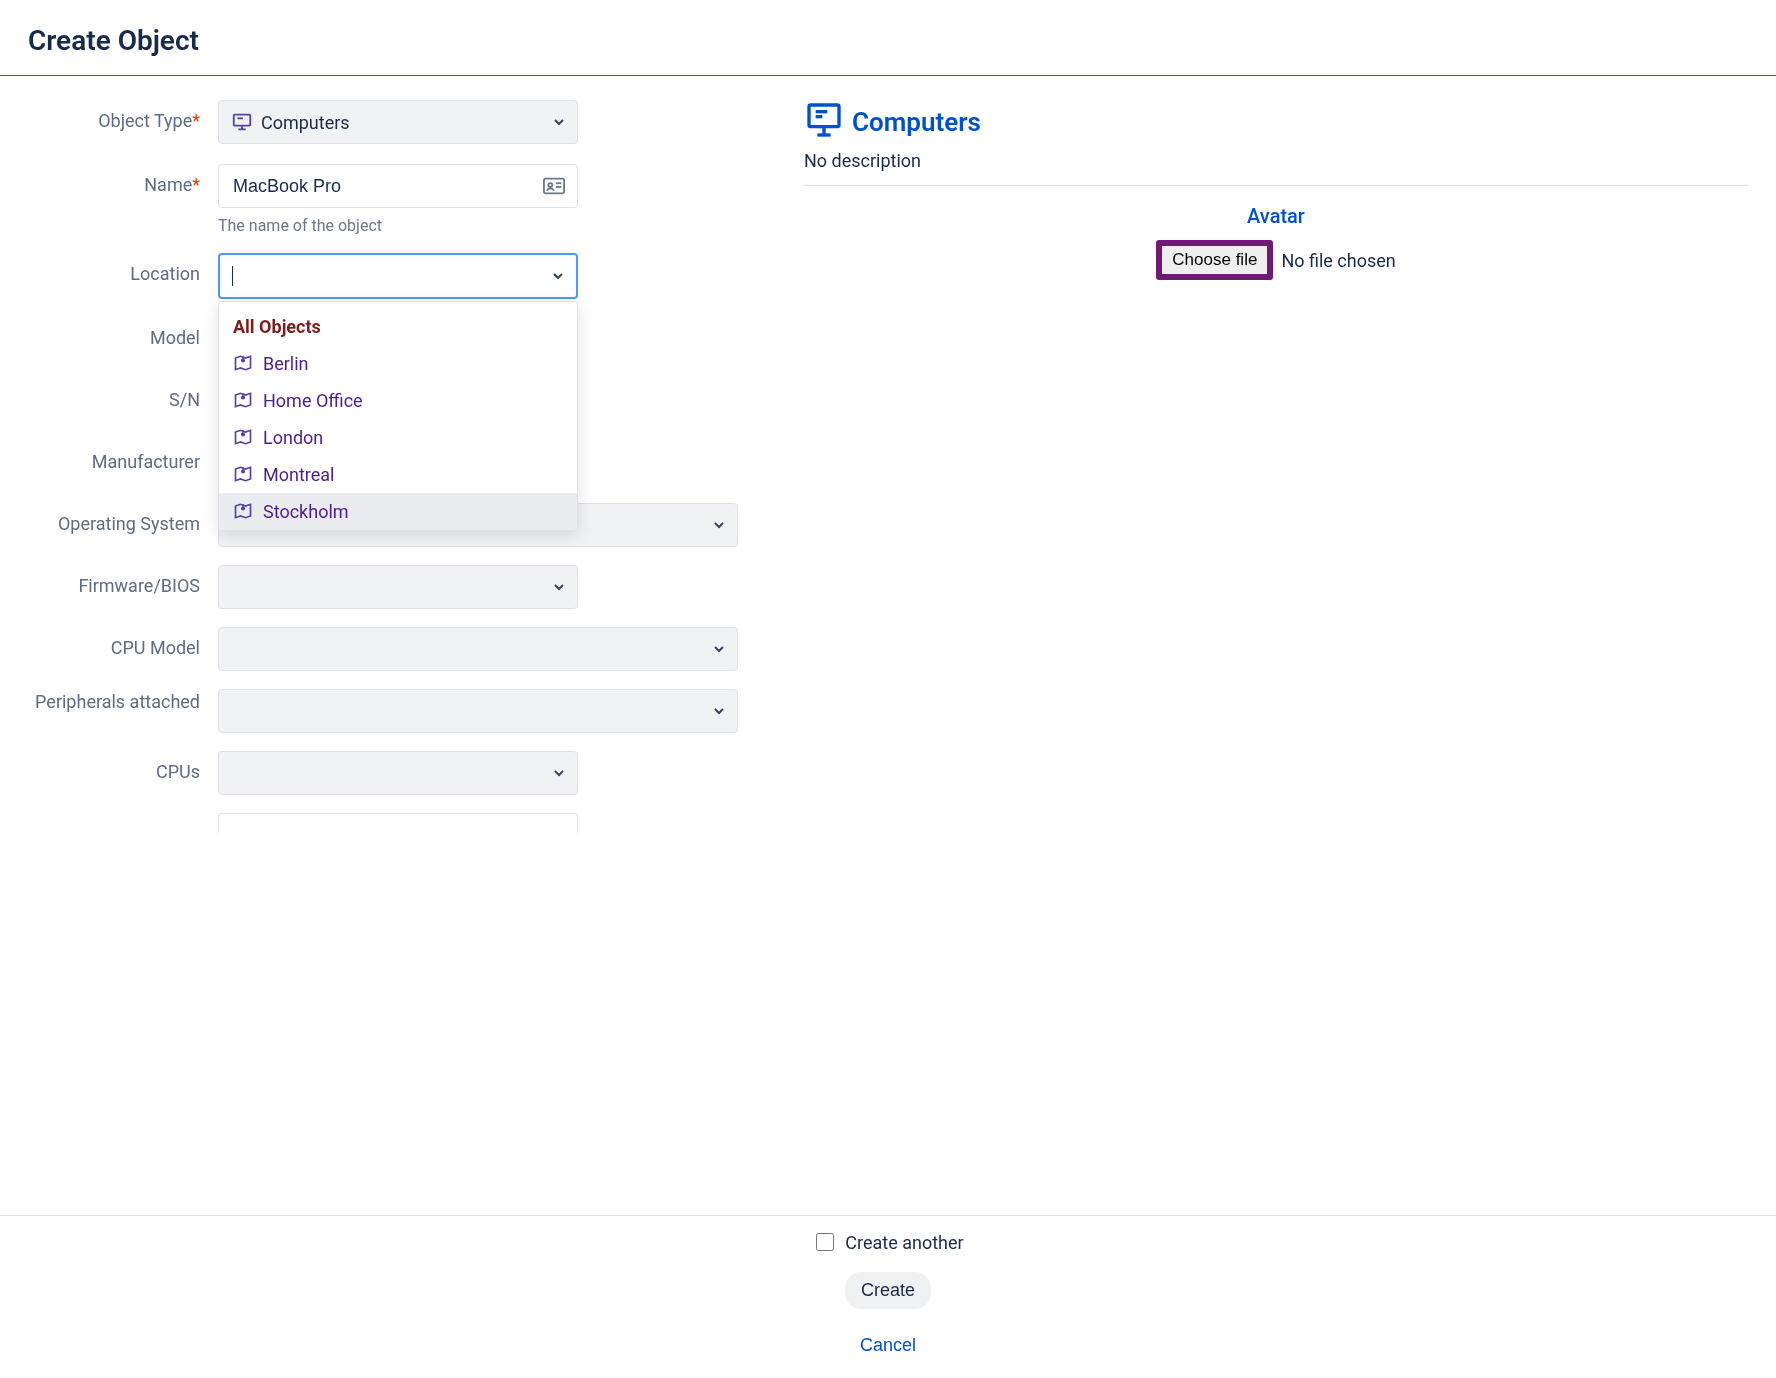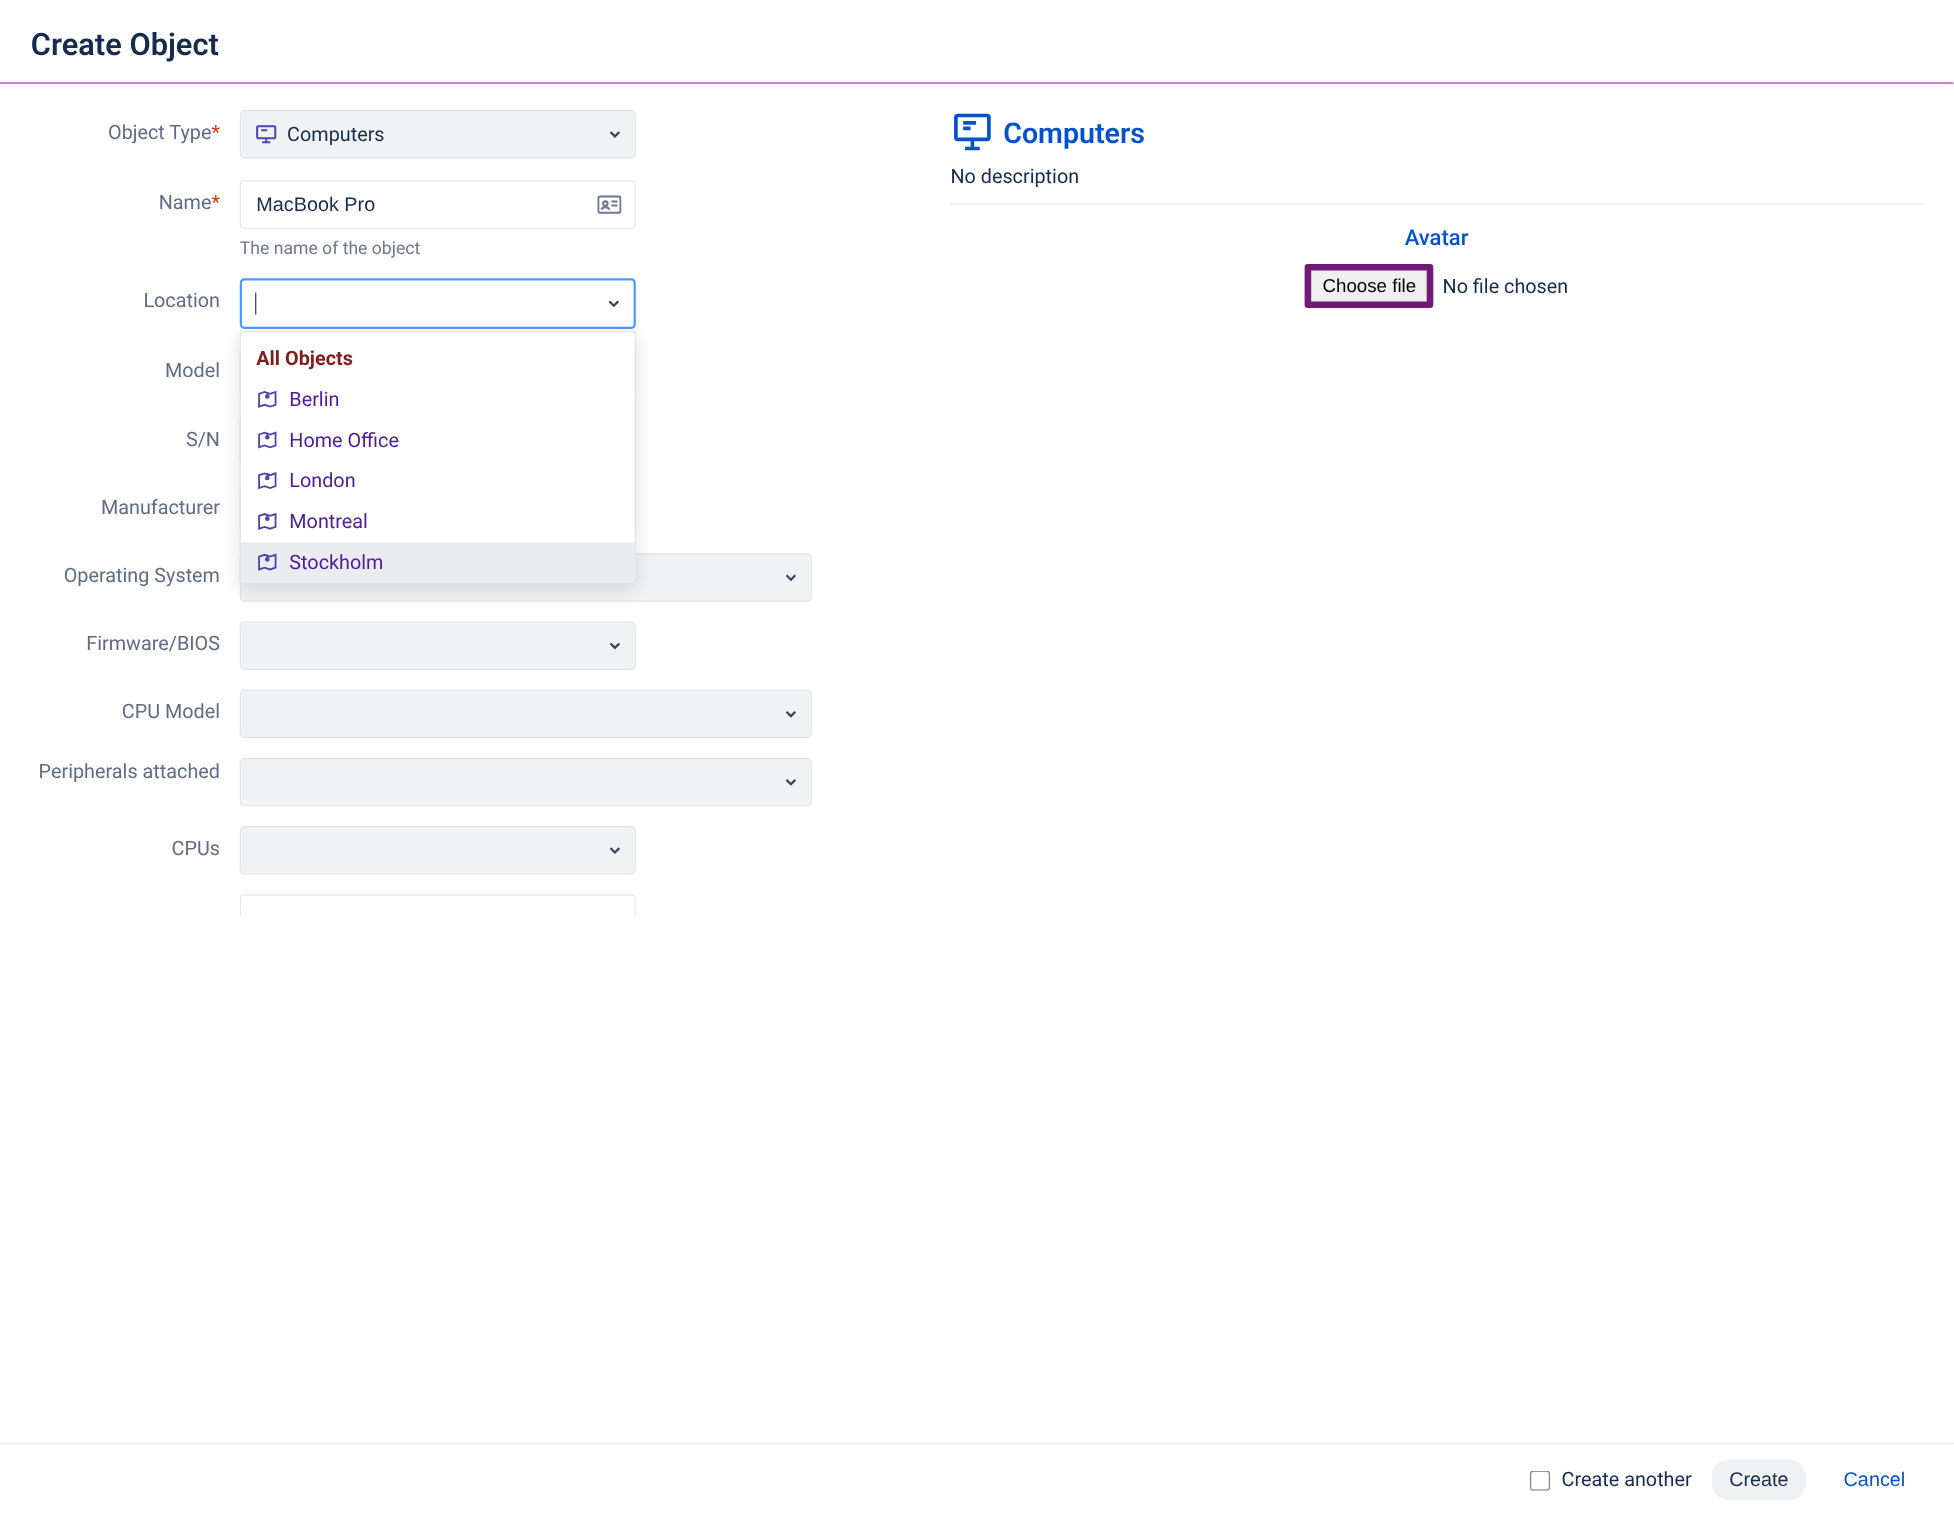--- a/index.html
+++ b/index.html
@@ -21,21 +21,21 @@
   }
   .dialog-title {
     margin: 0;
     font-size: 28px;
     font-weight: 600;
     color: #172b4d;
   }
   .dialog-body {
     display: flex;
     padding: 24px 28px;
-    gap: 96px;
+    gap: 36px;
   }
   .form-col {
     flex: 0 0 720px;
   }
   .side-col {
     flex: 1;
     margin-left: 20px;
   }
   .field-row {
     display: flex;
@@ -183,20 +183,21 @@
     bottom: 0;
     left: 0;
     right: 0;
     background: #fff;
     border-top: 1px solid #e0e0e0;
     padding: 14px 28px;
     display: flex;
     justify-content: flex-end;
     align-items: center;
     gap: 18px;
+    flex-direction: column;
   }
   .chk-label {
     display: flex;
     align-items: center;
     gap: 8px;
     font-size: 18px;
     color: #172b4d;
   }
   .btn {
     font-size: 18px;

